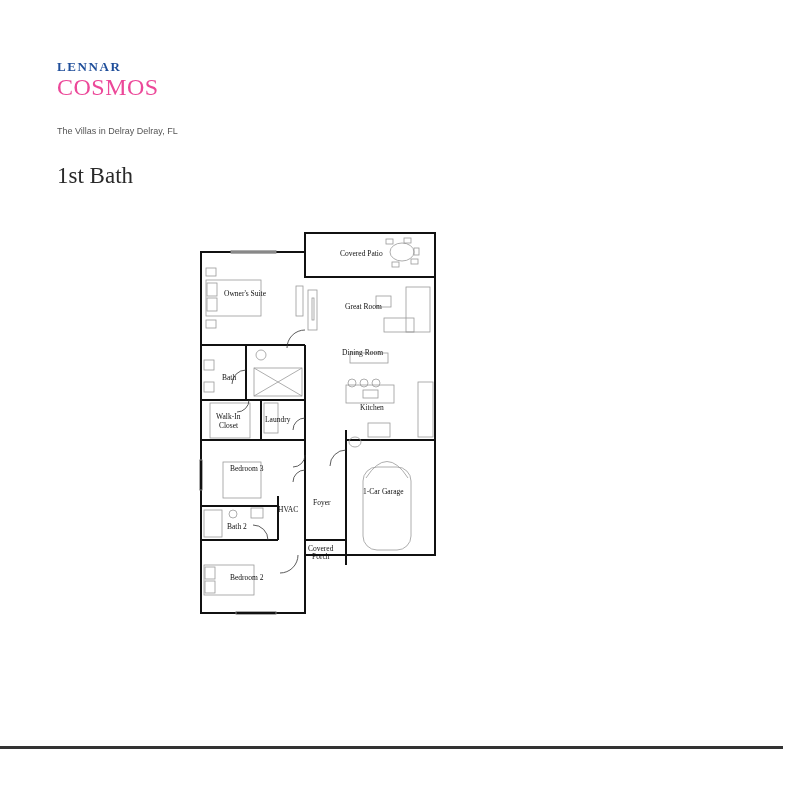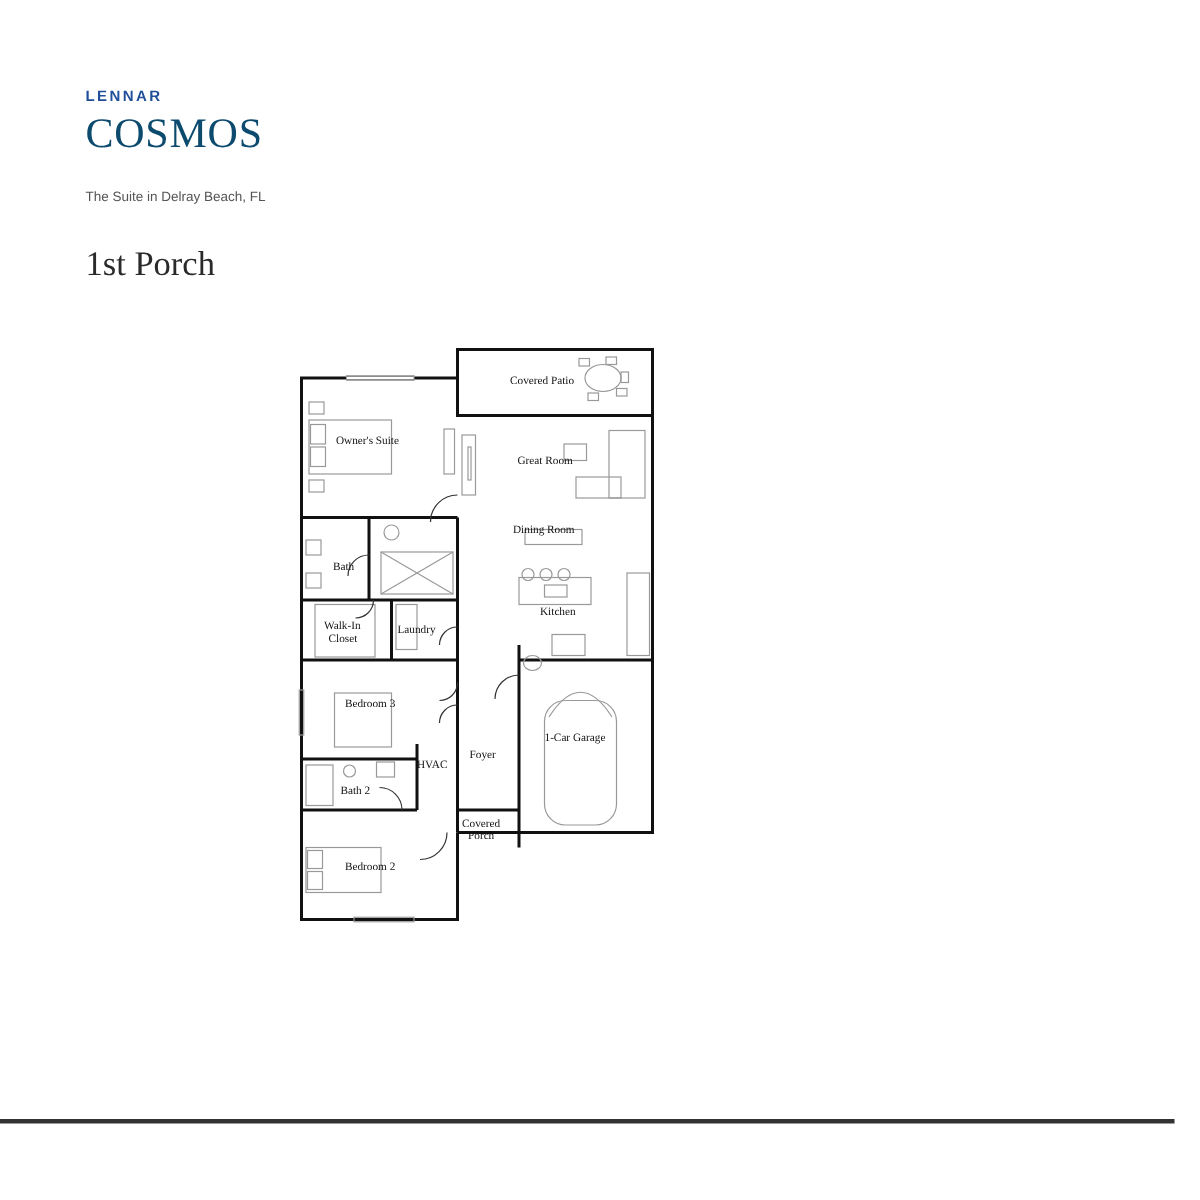--- a/index.html
+++ b/index.html
@@ -1,34 +1,34 @@
 <!DOCTYPE html>
 <html><head>
   <meta charset="utf-8">
   <style>
     html, body { margin: 0; padding: 0; background: #ffffff; }
     body { width: 800px; height: 800px; position: relative; overflow: hidden; font-family: "Liberation Sans", sans-serif; }
-    .brand { position: absolute; left: 57px; top: 59px; font-family: Liberation Sans, sans-serif; font-weight: 700; font-size: 10px; letter-spacing: 1.6px; color: #1f4e9a; }
-    .title { position: absolute; left: 57px; top: 74px; font-family: "Liberation Serif", serif; font-size: 28px; color: #0c4a6e; letter-spacing: 0.5px; }
+    .brand { position: absolute; left: 57px; top: 59px; font-family: Liberation Serif, serif; font-weight: 700; font-size: 13px; letter-spacing: 1.6px; color: #1f4e9a; }
+    .title { position: absolute; left: 57px; top: 74px; font-family: "Liberation Serif", serif; font-size: 24px; color: #ec4899; letter-spacing: 0.5px; }
     .subtitle { position: absolute; left: 57px; top: 126px; font-family: "Liberation Sans", sans-serif; font-size: 9px; color: #555; }
     .floor { position: absolute; left: 57px; top: 163px; font-family: "Liberation Serif", serif; font-size: 23px; color: #2a2a2a; }
     .plan { position: absolute; left: 188px; top: 225px; width: 260px; height: 400px; }
     .footer-rule { position: absolute; left: 0; top: 746px; width: 783px; height: 3px; background: #333; }
     svg text { font-family: "Liberation Serif", serif; font-size: 7.5px; fill: #111; }
     .wall { stroke: #111; stroke-width: 2; fill: none; }
     .thin { stroke: #999; stroke-width: 0.8; fill: none; }
     .door { stroke: #333; stroke-width: 0.8; fill: none; }
   </style>
 </head>
 <body>
 
 <div class="brand">LENNAR</div>
 <div class="title">COSMOS</div>
-<div class="subtitle">The Suite in Delray Beach, FL</div>
-<div class="floor">1st Porch</div>
+<div class="subtitle">The Villas in Delray Delray, FL</div>
+<div class="floor">1st Bath</div>
 
 <div class="plan">
   <svg width="260" height="400" viewBox="200 225 260 400" xmlns="http://www.w3.org/2000/svg">
 
     <g>
       <rect x="317" y="233" width="130" height="44" class="wall" stroke-width="1"></rect>
       <ellipse cx="414" cy="252" rx="12" ry="9" class="thin"></ellipse>
       <rect x="398" y="239" width="7" height="5" class="thin"></rect>
       <rect x="416" y="238" width="7" height="5" class="thin"></rect>
       <rect x="426" y="248" width="5" height="7" class="thin"></rect>

